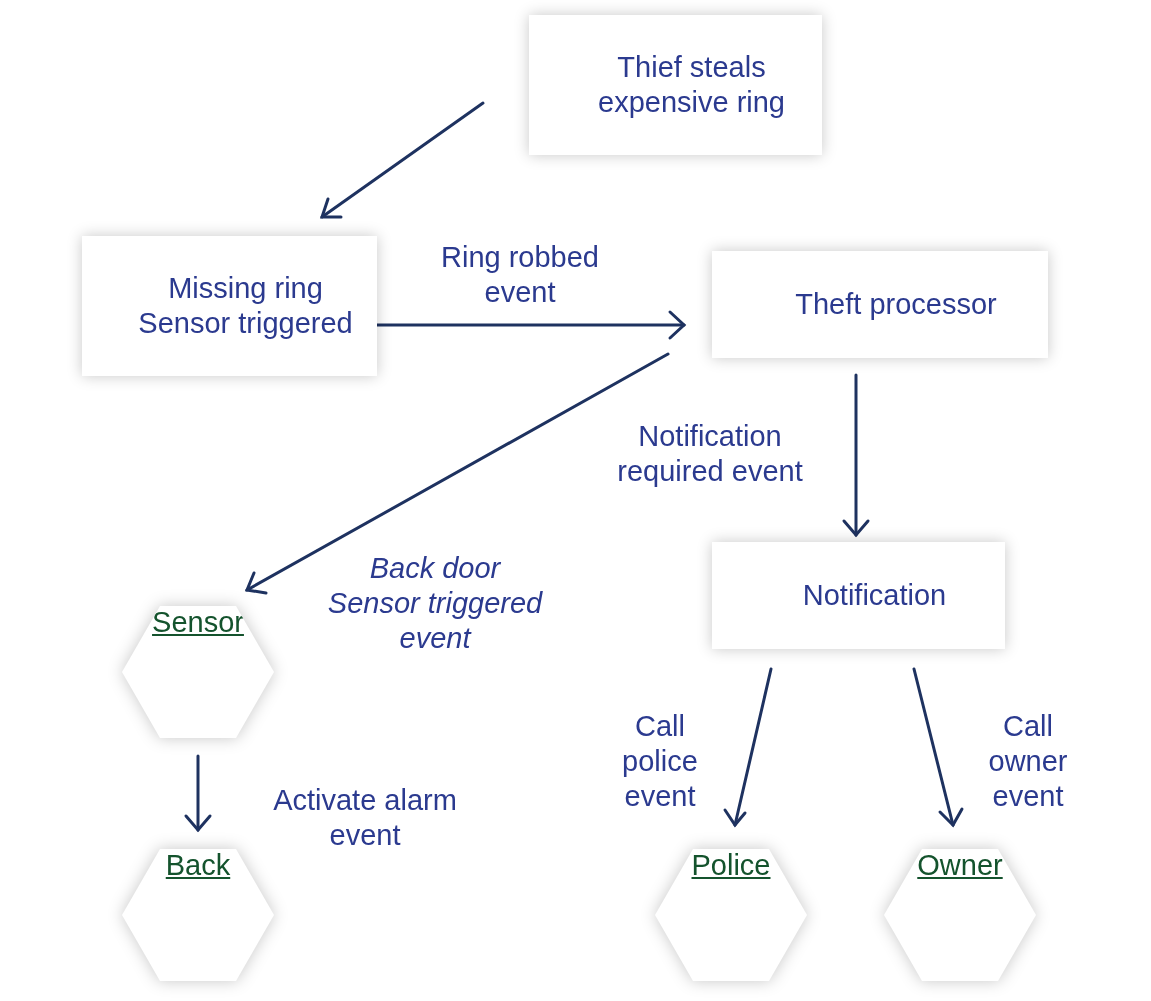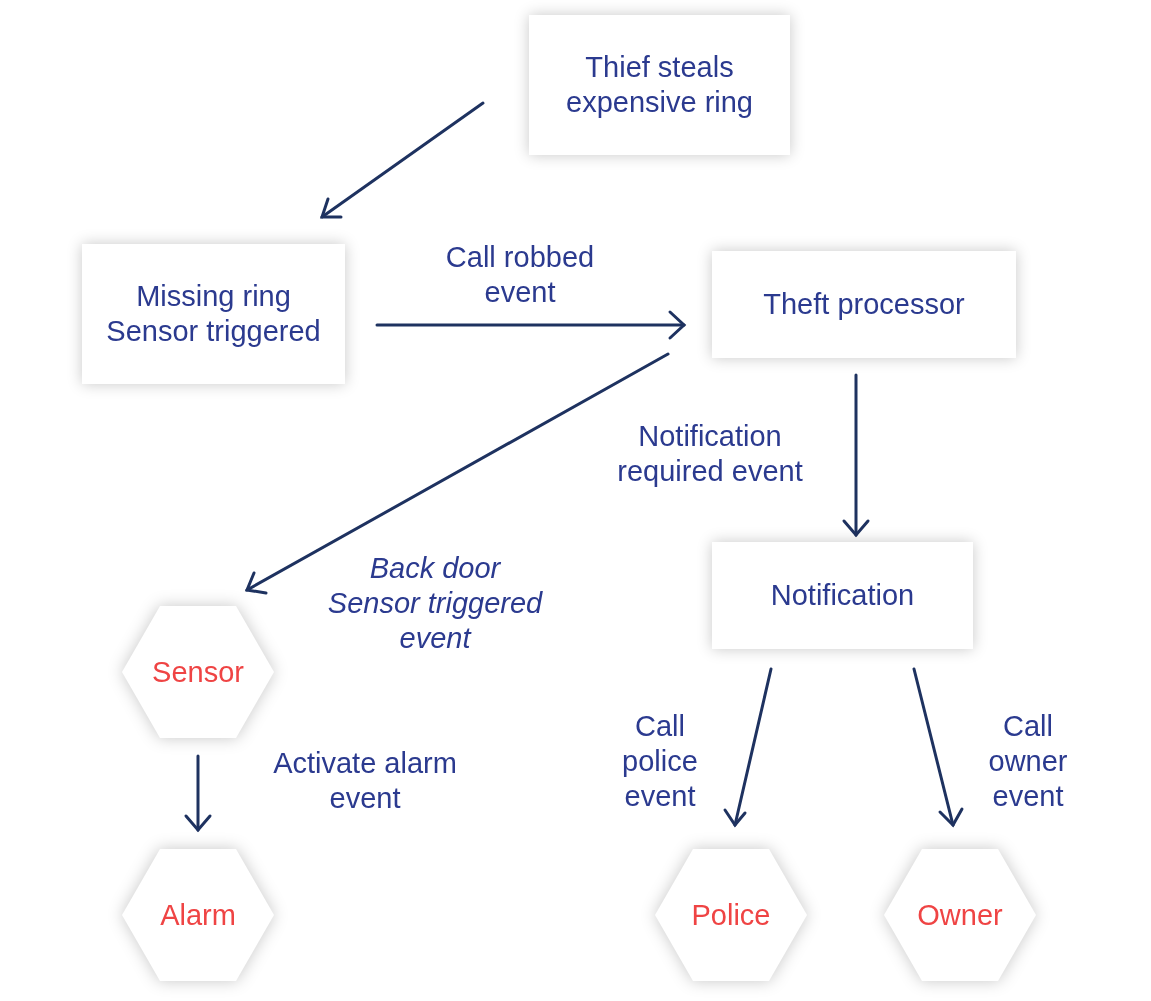--- a/index.html
+++ b/index.html
@@ -1,26 +1,26 @@
 <!DOCTYPE html>
 <html><head>
   <meta charset="utf-8">
   <style>
     html, body { margin: 0; padding: 0; background: #ffffff; }
     body { width: 1151px; height: 1001px; position: relative; overflow: hidden;
            font-family: "Liberation Sans", "DejaVu Sans", sans-serif; }
     .node { position: absolute; background: #ffffff; color: #2b3a8f;
             display: flex; align-items: center; justify-content: center;
-            text-align: center; font-size: 29px; line-height: 35px; }
+            text-align: center; font-size: 29px; line-height: 35px; padding-left: 32px; }
     .rect { box-shadow: 0 0 14px rgba(0,0,0,0.22); }
     .hexwrap { position: absolute; filter: drop-shadow(0 0 8px rgba(0,0,0,0.22)); }
-    .hex { width: 100%; height: 100%; background: #ffffff; color: #ef4444;
+    .hex { width: 100%; height: 100%; background: #ffffff; color: #14532d;
            clip-path: polygon(25% 0, 75% 0, 100% 50%, 75% 100%, 25% 100%, 0 50%);
-           display: flex; align-items: center; justify-content: center;
-           font-size: 29px; }
+           display: flex; align-items: flex-start; justify-content: center;
+           font-size: 29px; text-decoration: underline; }
     .label { position: absolute; color: #2b3a8f; font-size: 29px; line-height: 35px;
              text-align: center; white-space: pre-line; }
     svg.arrows { position: absolute; left: 0; top: 0; }
     .ln { stroke: #1e3260; stroke-width: 3; fill: none; stroke-linecap: round; }
   </style>
 </head>
 <body>
 
 <svg class="arrows" width="1151" height="1001">
   <g>
@@ -51,68 +51,68 @@
     <line class="ln" x1="914" y1="669" x2="953" y2="825"></line>
     <polyline class="ln" points="940,812 953,825 962,809"></polyline>
   </g>
 </svg>
 
 <div class="node rect" style="left:529px;top:15px;width:261px;height:140px;">
   <span style="white-space:pre-line">Thief steals
 expensive ring</span>
 </div>
 
-<div class="node rect" style="left:82px;top:244px;width:263px;height:140px;text-align:center;">
+<div class="node rect" style="left:82px;top:236px;width:263px;height:140px;text-align:center;">
   <span style="white-space:pre-line">Missing ring
 Sensor triggered</span>
 </div>
 
 <div class="node rect" style="left:712px;top:251px;width:304px;height:107px;">
   <span>Theft processor</span>
 </div>
 
 <div class="node rect" style="left:712px;top:542px;width:261px;height:107px;">
   <span>Notification</span>
 </div>
 
 <div class="hexwrap" style="left:122px;top:606px;width:152px;height:132px;">
   <div class="hex">
     <span>Sensor</span>
   </div>
 </div>
 
 <div class="hexwrap" style="left:122px;top:849px;width:152px;height:132px;">
   <div class="hex">
-    <span>Alarm</span>
+    <span>Back</span>
   </div>
 </div>
 
 <div class="hexwrap" style="left:655px;top:849px;width:152px;height:132px;">
   <div class="hex">
     <span>Police</span>
   </div>
 </div>
 
 <div class="hexwrap" style="left:884px;top:849px;width:152px;height:132px;">
   <div class="hex">
     <span>Owner</span>
   </div>
 </div>
 
-<div class="label" style="left:400px;top:240px;width:240px;">Call robbed
+<div class="label" style="left:400px;top:240px;width:240px;">Ring robbed
 event</div>
 
 <div class="label" style="left:290px;top:551px;width:290px;font-style:italic;">Back door
 Sensor triggered
 event</div>
 
 <div class="label" style="left:580px;top:419px;width:260px;">Notification
 required event</div>
 
-<div class="label" style="left:240px;top:746px;width:250px;">Activate alarm
+<div class="label" style="left:240px;top:783px;width:250px;">Activate alarm
 event</div>
 
 <div class="label" style="left:600px;top:709px;width:120px;">Call
 police
 event</div>
 
 <div class="label" style="left:968px;top:709px;width:120px;">Call
 owner
 event</div>
 

